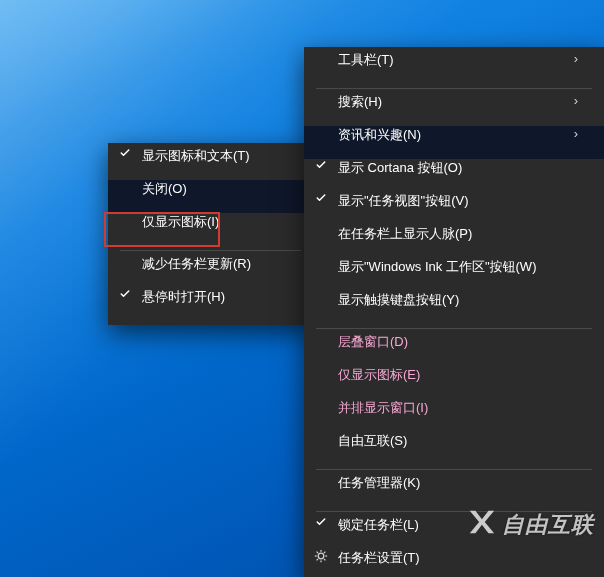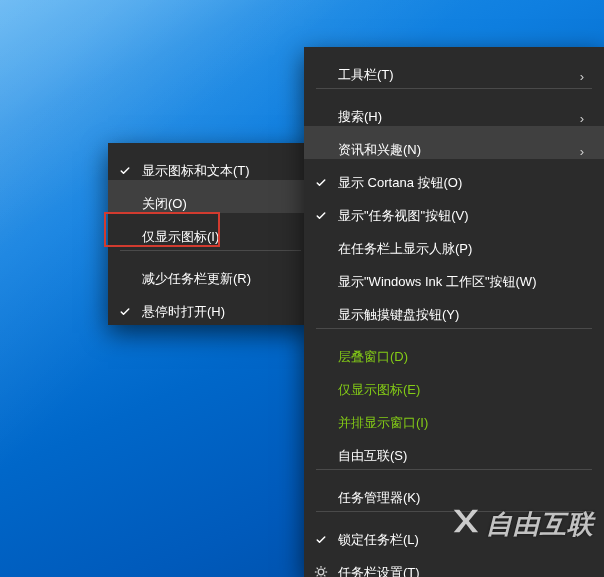--- a/index.html
+++ b/index.html
@@ -3,36 +3,36 @@
 <meta charset="utf-8">
 <style>
 html,body{margin:0;padding:0;width:604px;height:577px;overflow:hidden;font-family:"Microsoft YaHei","Segoe UI",sans-serif;font-size:13px;background:#0078d7;color:#fff}
 .desktop{position:relative;width:604px;height:577px;background:linear-gradient(155deg,#3aa3f0 0%,#1a8ae5 15%,#0f7fe0 30%,#0067c9 55%,#005abb 75%,#004a9f 100%)}
 
 .desktop::before{content:"";position:absolute;inset:0;background:linear-gradient(145deg,rgba(255,255,255,.18) 0%,rgba(255,255,255,0) 25%),linear-gradient(135deg,rgba(255,255,255,.12) 10%,rgba(255,255,255,0) 40%);pointer-events:none}
 
 .menu{position:absolute;background:#2b2b2b;box-shadow:0 8px 24px rgba(0,0,0,.6);padding:4px 0}
 .menu.sub{left:108px;top:143px;width:205px}
 .menu.main{left:304px;top:47px;width:300px;bottom:0;padding-bottom:0;overflow:hidden}
-.row{display:flex;align-items:flex-end;height:33px;padding:0 20px 0 0;cursor:default;white-space:nowrap}
+.row{display:flex;align-items:flex-start;height:33px;padding:0 26px 0 0;cursor:default;white-space:nowrap}
 .row .chkcol{width:34px;display:flex;justify-content:center;align-items:center;flex:0 0 34px}
 .row .lbl{flex:1 1 auto;overflow:hidden;text-overflow:ellipsis}
 .row .arrow{flex:0 0 14px;text-align:right;color:#d0d0d0}
-.row.hover{background:#404040}
-.row.disabled{color:#84cc16}
+.row.hover{background:#0f172a}
+.row.disabled{color:#f9a8d4}
 .sep{height:1px;background:#4a4a4a;margin:4px 12px}
 .chk svg{width:12px;height:12px}
 .chk path{stroke:#fff;stroke-width:2;fill:none;stroke-linecap:round;stroke-linejoin:round}
 .gear svg{width:14px;height:14px}
 .gear circle{fill:none;stroke:#d0d0d0;stroke-width:1.5}
 .gear line{stroke:#d0d0d0;stroke-width:1.5}
 
 .hl{position:absolute;border:2px solid #d23b2f;pointer-events:none}
 
-.wm{position:absolute;right:10px;bottom:34px;display:flex;align-items:center;gap:6px;color:rgba(255,255,255,.85);font-weight:700;font-style:italic;letter-spacing:1px;font-size:26px;opacity:.85;pointer-events:none;text-shadow:0 0 3px rgba(0,0,0,.6)}
+.wm{position:absolute;right:10px;bottom:34px;display:flex;align-items:center;gap:6px;color:rgba(255,255,255,.85);font-weight:700;font-style:italic;letter-spacing:1px;font-size:22px;opacity:.85;pointer-events:none;text-shadow:0 0 3px rgba(0,0,0,.6)}
 .wm .x svg{width:30px;height:30px}
 .wm .x path{fill:#e8e8e8}
 </style>
 </head>
 <body>
 
 <div class="desktop">
 
   <div class="menu sub">
     <div class="row">

